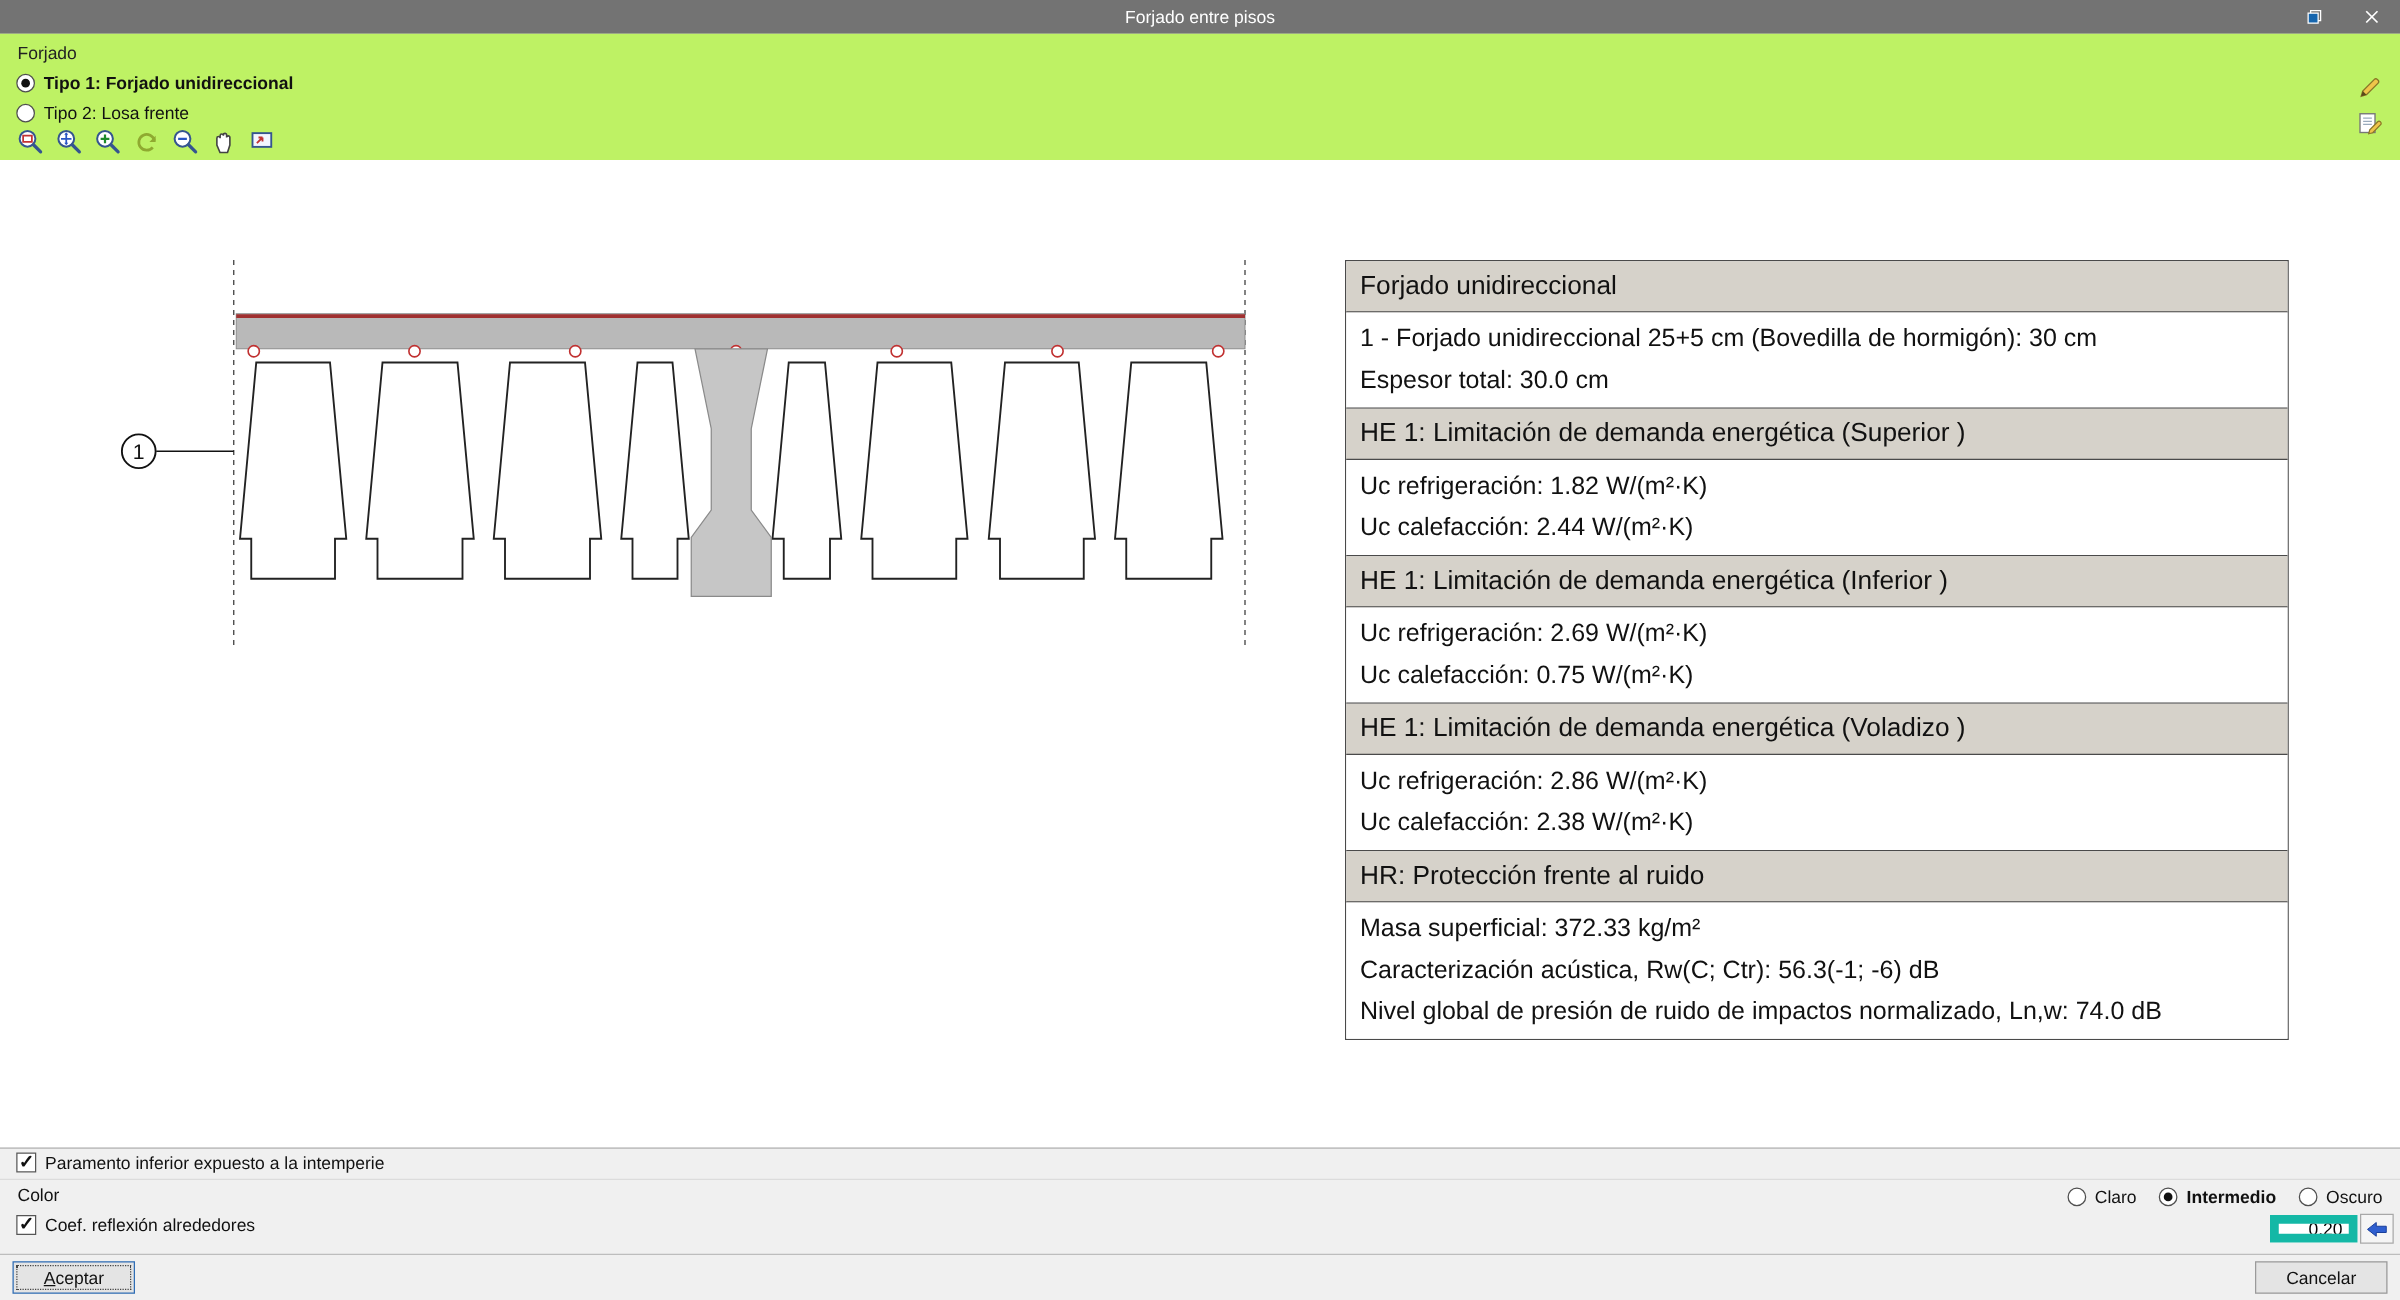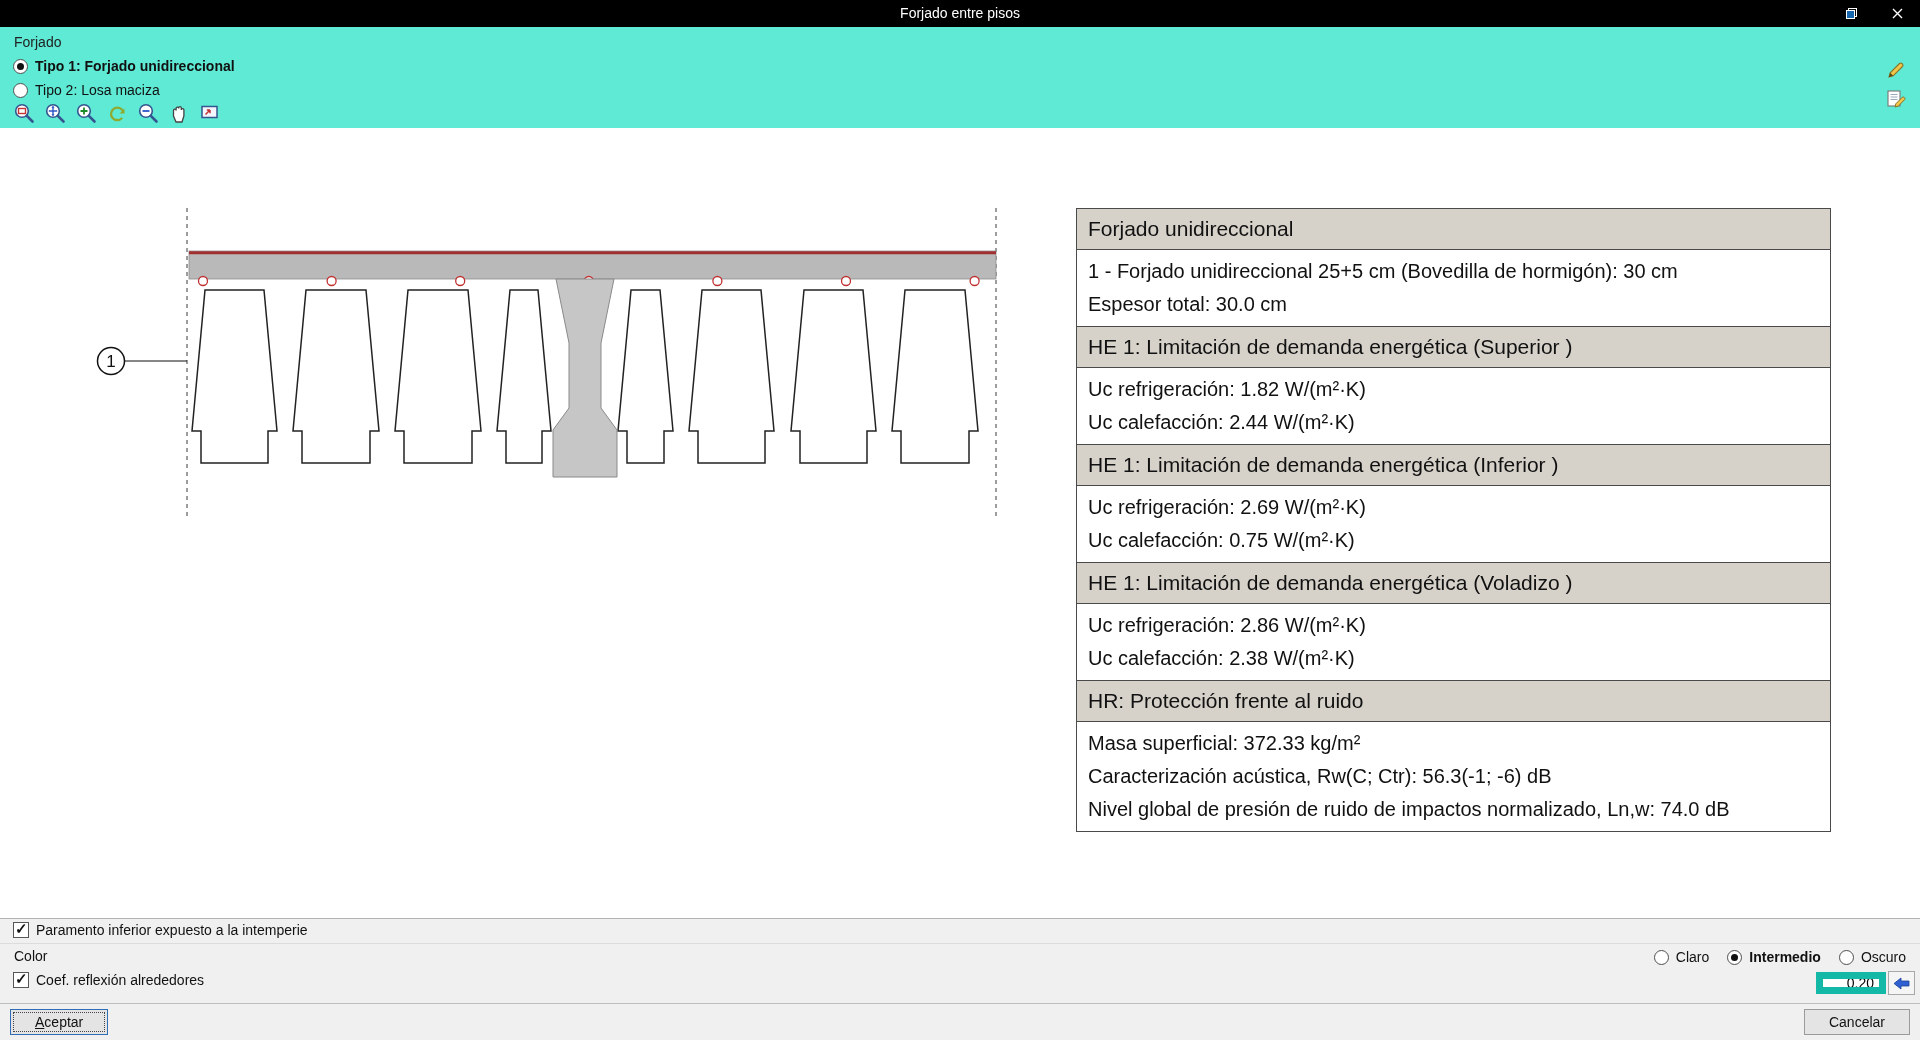--- a/index.html
+++ b/index.html
@@ -2,27 +2,27 @@
 <html><head>
 <meta charset="utf-8">
 <style>
   html,body{margin:0;padding:0;}
   body{
     width:1920px;height:1040px;position:relative;overflow:hidden;
     background:#f0f0f0;font-family:"Liberation Sans",sans-serif;color:#111;
     -webkit-font-smoothing:antialiased;
   }
   
-  .titlebar{position:absolute;left:0;top:0;width:1920px;height:27px;background:#000000;}
+  .titlebar{position:absolute;left:0;top:0;width:1920px;height:27px;background:#737373;}
   .titlebar .title{position:absolute;left:0;right:0;top:0;height:27px;line-height:27px;
     text-align:center;font-size:14px;color:#fff;}
   .tb-controls{position:absolute;right:0;top:0;height:27px;display:flex;}
   .tb-btn{width:46px;height:27px;display:flex;align-items:center;justify-content:center;cursor:default;}
   
-  .top-panel{position:absolute;left:0;top:27px;width:1920px;height:101px;background:#5eead4;}
+  .top-panel{position:absolute;left:0;top:27px;width:1920px;height:101px;background:#bef264;}
   .group-label{position:absolute;left:14px;top:7px;font-size:14px;color:#222;}
   .type-options{position:absolute;left:13px;top:27px;}
   .radio-item{display:flex;align-items:center;height:24px;gap:7px;}
   .radio{width:15px;height:15px;border:1px solid #4f4f4f;border-radius:50%;
     background:#fff;position:relative;box-sizing:border-box;flex:0 0 auto;}
   .radio.on::after{content:"";position:absolute;left:3px;top:3px;width:7px;height:7px;
     border-radius:50%;background:#111;}
   .radio-label{font-size:14px;color:#111;white-space:nowrap;}
   .bold{font-weight:bold;}
   .edit-buttons{position:absolute;right:11px;top:30px;display:flex;flex-direction:column;gap:3px;}
@@ -88,21 +88,21 @@
 
 <div class="top-panel">
   <div class="group-label">Forjado</div>
   <div class="type-options">
       <div class="radio-item">
         <span class="radio on"></span>
         <span class="radio-label bold">Tipo 1: Forjado unidireccional</span>
       </div>
       <div class="radio-item">
         <span class="radio"></span>
-        <span class="radio-label">Tipo 2: Losa maciza</span>
+        <span class="radio-label">Tipo 2: Losa frente</span>
       </div>
     </div>
   <div class="edit-buttons">
     <div class="edit-btn">
       <svg width="22" height="22" viewBox="0 0 22 22">
         <path d="M4,18 L5.2,13.8 L14.5,4.5 a1.6,1.6 0 0 1 2.3,0 l0.7,0.7 a1.6,1.6 0 0 1 0,2.3 L8.2,16.8 Z" fill="#f0c54a" stroke="#8a7526" stroke-width="1.1"></path>
         <path d="M4,18 L5.2,13.8 L8.2,16.8 Z" fill="#5a4a1a"></path>
       </svg>
     </div>
     <div class="edit-btn">

